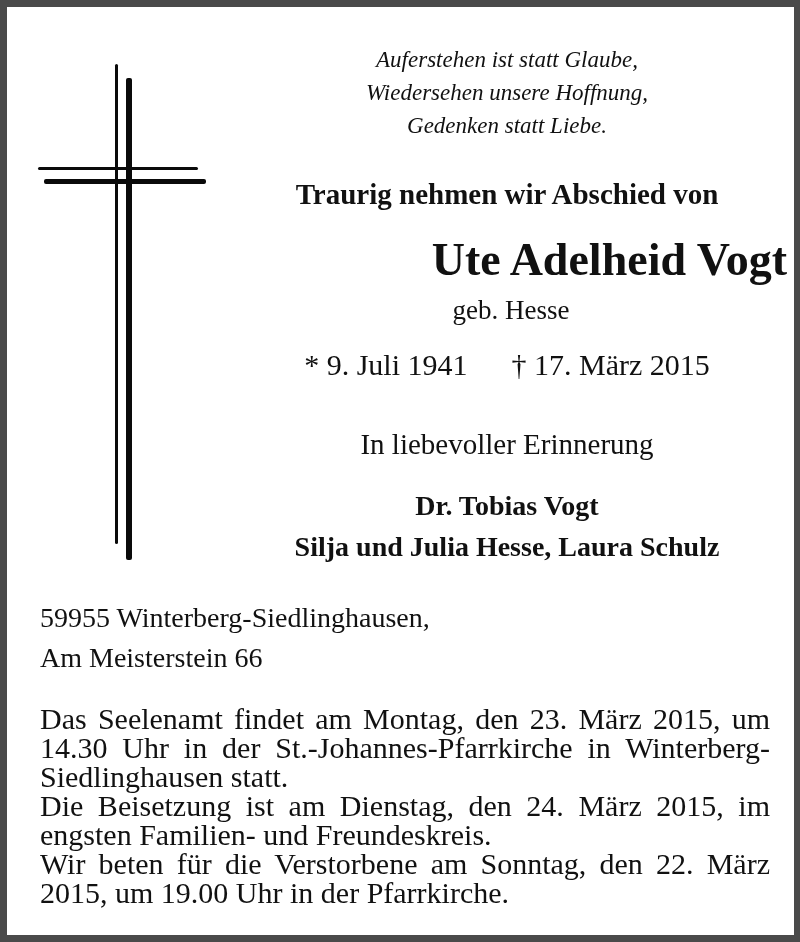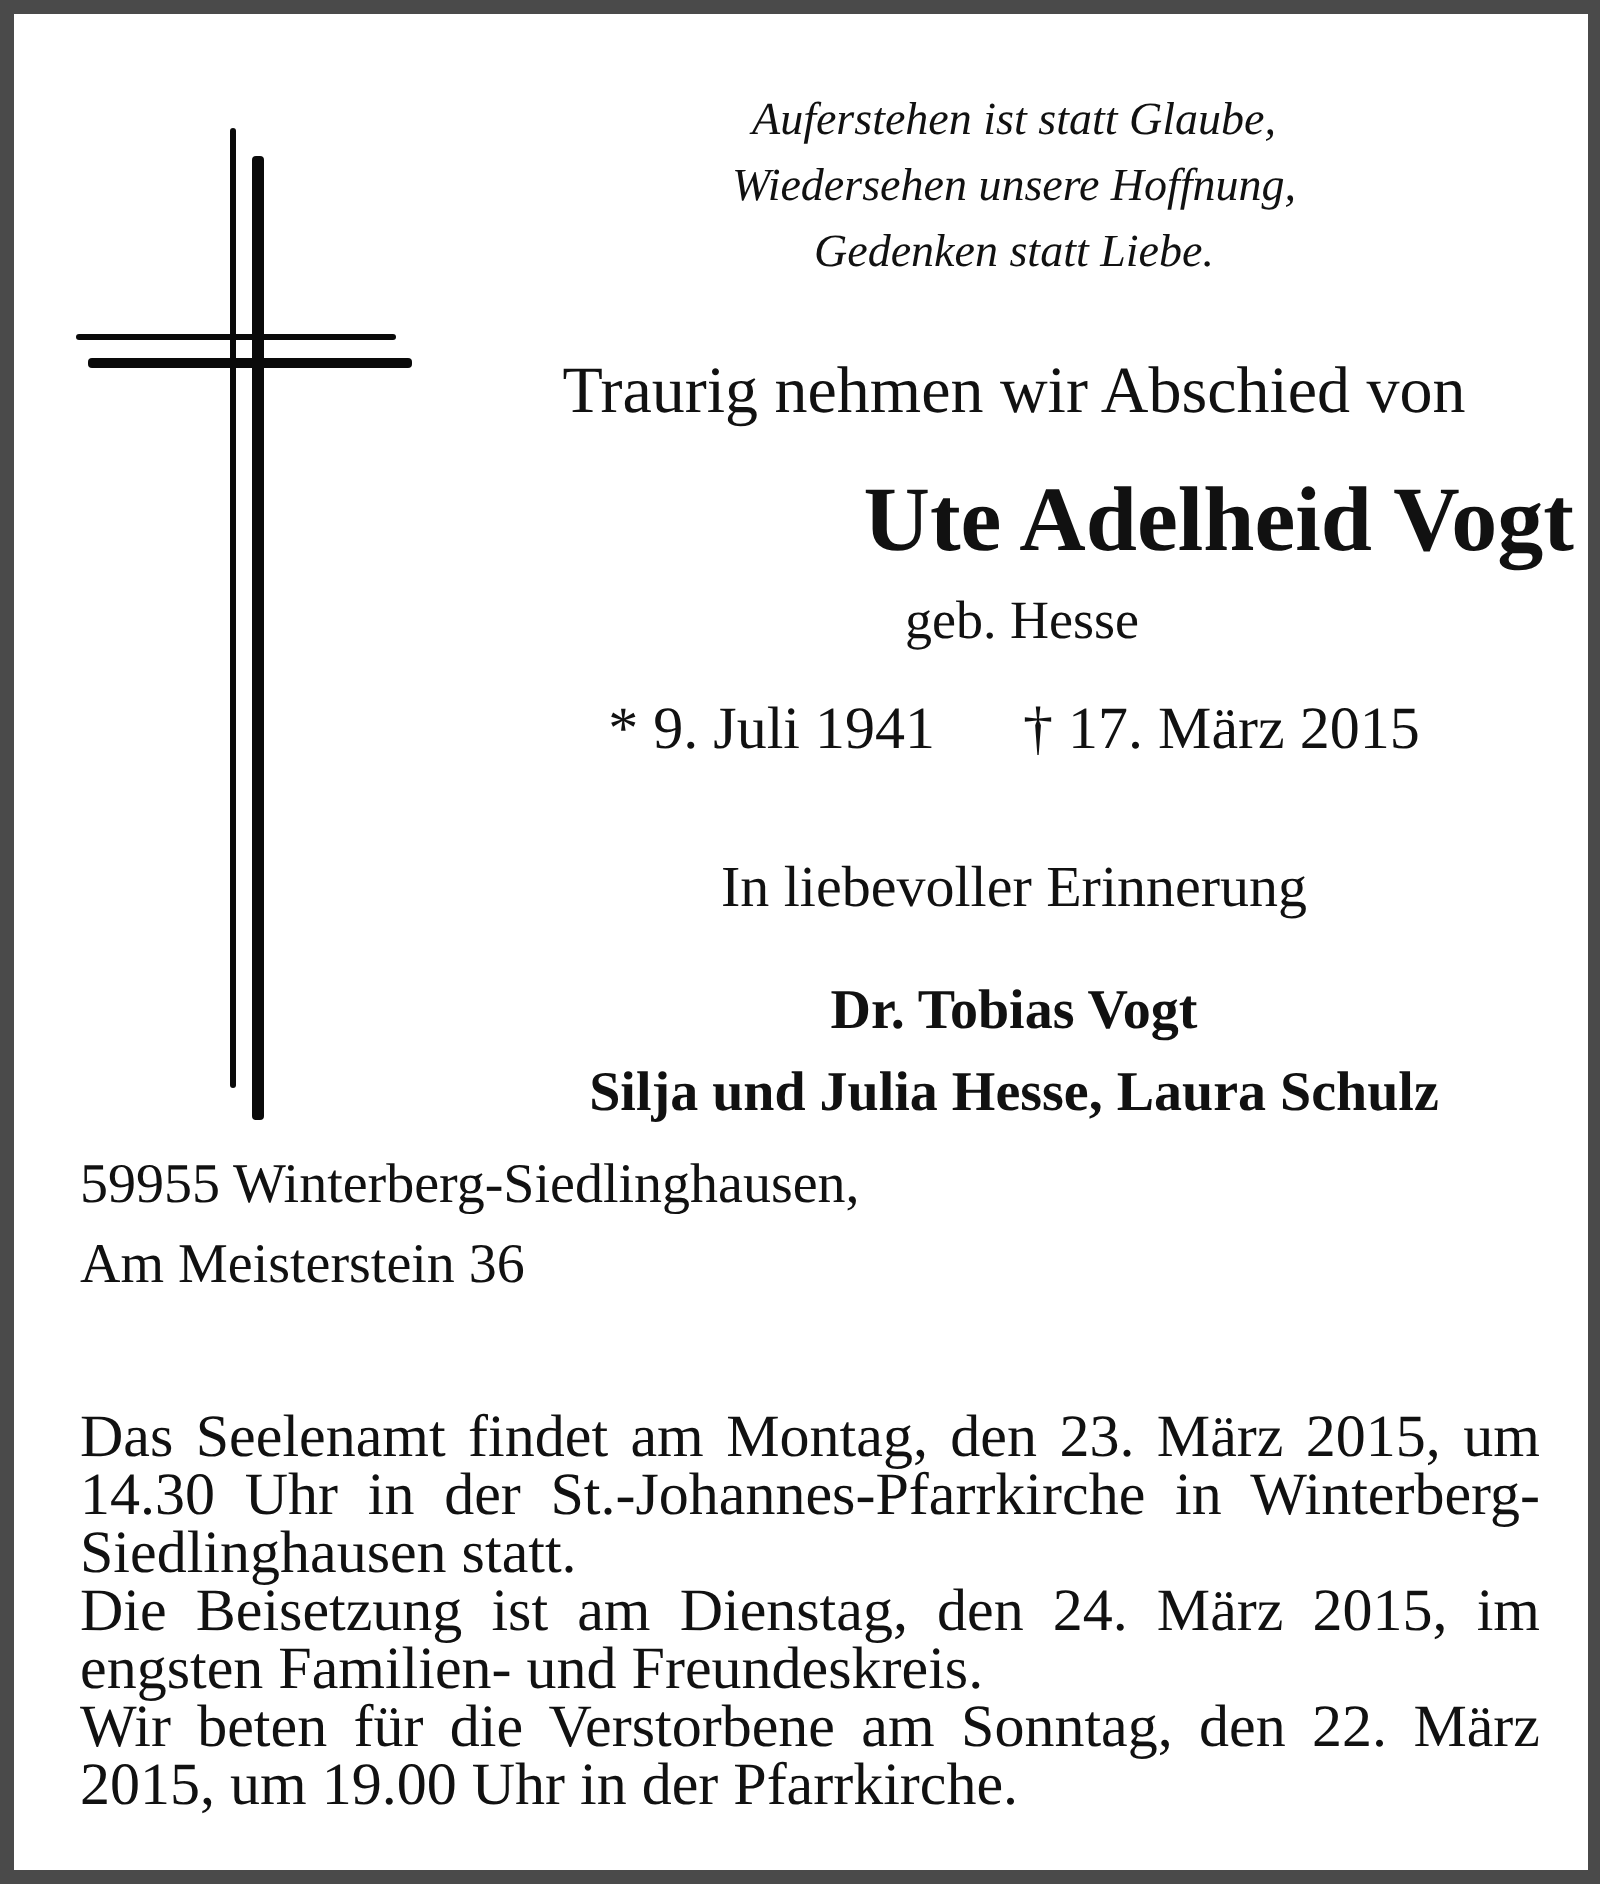--- a/index.html
+++ b/index.html
@@ -17,28 +17,28 @@
       overflow: hidden;
     }
     .cross { position: absolute; left: 0; top: 0; }
     .bar { position: absolute; background: #0a0a0a; border-radius: 2px; }
     .t { position: absolute; white-space: nowrap; font-family: "Liberation Serif", serif; }
     .center { text-align: center; }
     .quote {
       left: 300px; width: 400px; top: 36px;
       font-style: italic; font-size: 23px; line-height: 33px;
     }
-    .intro { left: 220px; width: 560px; top: 171px; font-size: 33px; }
+    .intro { left: 220px; width: 560px; top: 171px; font-size: 29px; font-weight: bold; }
     .name { left: 220px; width: 560px; top: 226px; font-size: 46px; font-weight: bold; text-align: right; }
     .maiden { left: 224px; width: 560px; top: 288px; font-size: 27px; }
     .dates { left: 220px; width: 560px; top: 341px; font-size: 30px; }
     .dates span + span { margin-left: 44px; margin-top: 17px; }
     .memory { left: 220px; width: 560px; top: 421px; font-size: 29px; }
     .mourners { left: 220px; width: 560px; top: 478px; font-size: 28px; font-weight: bold; line-height: 41px; }
-    .address { left: 33px; top: 566px; font-size: 28px; line-height: 40px; }
+    .address { left: 33px; top: 591px; font-size: 28px; line-height: 40px; }
     .notice {
       position: absolute; left: 33px; width: 730px; top: 697px;
       font-family: "Liberation Serif", serif;
       font-size: 30px; line-height: 29px; text-align: justify;
     }
     .notice p { margin: 0; }
     .notice p.first { text-align: justify; text-align-last: left; }
   </style>
 </head>
 <body>
@@ -70,21 +70,21 @@
 
   <div class="t center mourners">
     <div>Dr. Tobias Vogt</div>
     <div>Silja und Julia Hesse, Laura Schulz</div>
   </div>
 
   <div class="t center memory">In liebevoller Erinnerung</div>
 
   <div class="t address">
     <div>59955 Winterberg-Siedlinghausen,</div>
-    <div>Am Meisterstein 36</div>
+    <div>Am Meisterstein 66</div>
   </div>
 
   <div class="notice">
     <p class="first">Das Seelenamt findet am Montag, den 23. März 2015, um 14.30 Uhr in der St.-Johannes-Pfarrkirche in Winterberg-Siedlinghausen statt.</p>
     <p class="first">Die Beisetzung ist am Dienstag, den 24. März 2015, im engsten Familien- und Freundeskreis.</p>
     <p class="first">Wir beten für die Verstorbene am Sonntag, den 22. März 2015, um 19.00 Uhr in der Pfarrkirche.</p>
   </div>
 
 </div>
 

